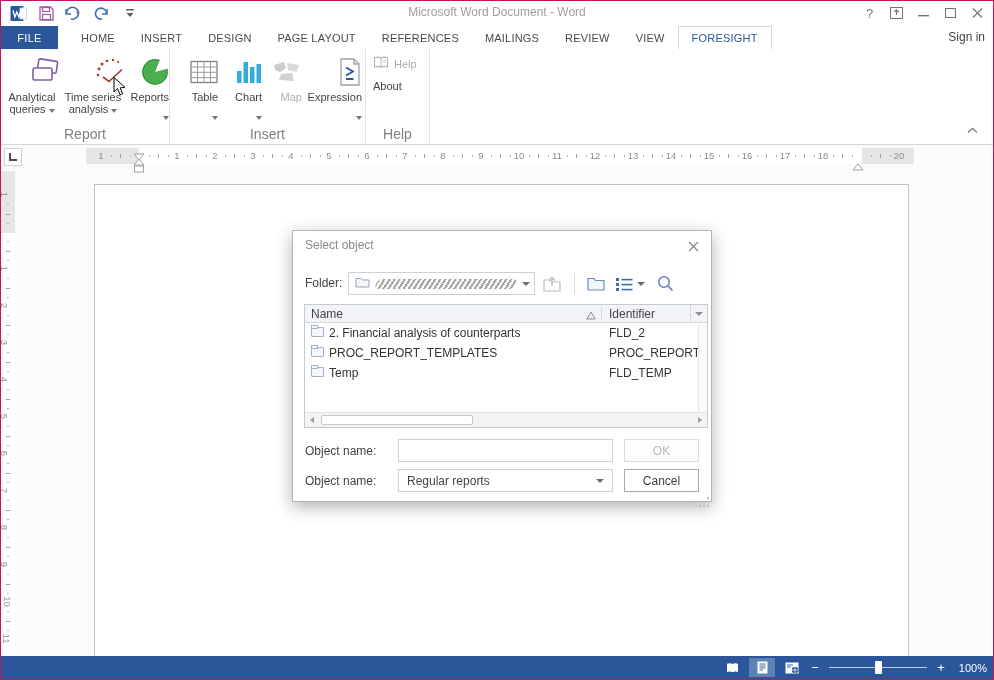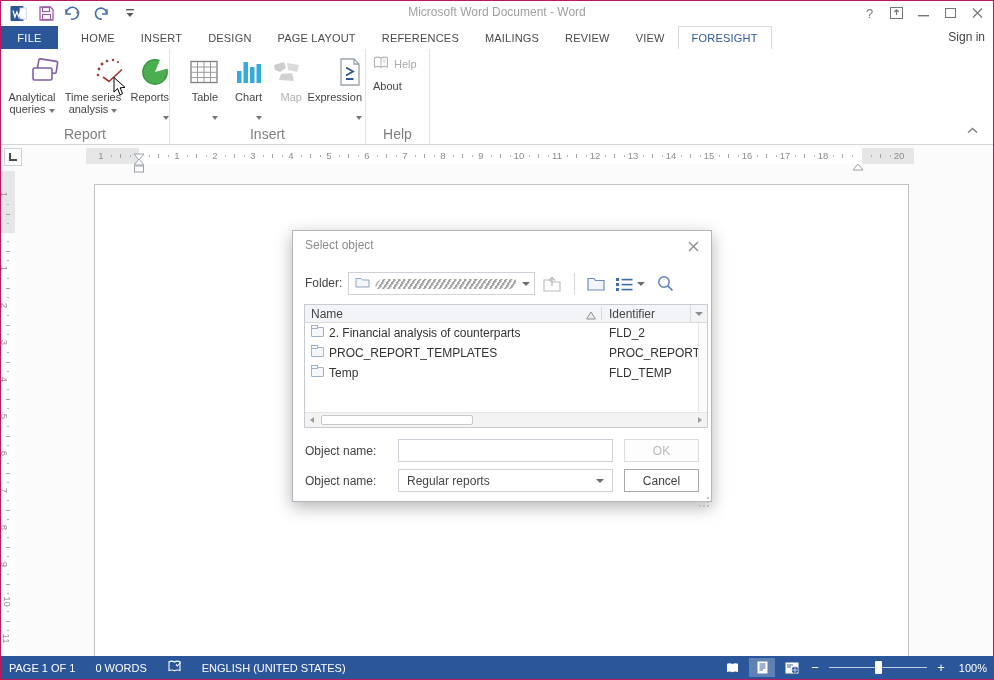--- a/index.html
+++ b/index.html
@@ -575,31 +575,20 @@
     <div class="combo typecombo">
       <span>Regular reports</span>
       <span class="car"></span>
     </div>
     <div class="dlgbtn cancelbtn">Cancel</div>
 
     <div class="grip"></div>
   </div>
 
   <div class="statusbar">
-    <div class="sb-left">
-      <span>PAGE 1 OF 1</span>
-      <span>0 WORDS</span>
-      <span>
-        <svg width="15" height="13" viewBox="0 0 15 13">
-            <path d="M7.5 2 C6 1 3.8 1 2 1.7 V10.5 C3.8 9.8 6 9.8 7.5 10.8 C9 9.8 11.2 9.8 13 10.5 V1.7 C11.2 1 9 1 7.5 2 Z" fill="none" stroke="#fff" stroke-width="1.1"></path>
-            <path d="M9 4.5 L10.4 6 L13.5 2.5" fill="none" stroke="#fff" stroke-width="1.1"></path>
-          </svg>
-      </span>
-      <span>ENGLISH (UNITED STATES)</span>
-    </div>
     <div class="sb-right">
       <span class="viewbtn">
         <svg width="15" height="12" viewBox="0 0 15 12">
             <path d="M7.5 2 C6 1 3.8 1 2 1.7 V10 C3.8 9.3 6 9.3 7.5 10.3 C9 9.3 11.2 9.3 13 10 V1.7 C11.2 1 9 1 7.5 2 Z" fill="#fff"></path>
           </svg>
       </span>
       <span class="viewbtn active">
         <svg width="13" height="13" viewBox="0 0 13 13">
             <rect x="1.5" y="0.5" width="10" height="12" fill="#fff"></rect>
             <path d="M3.5 3 H9.5 M3.5 5 H9.5 M3.5 7 H9.5 M3.5 9 H7" stroke="#2b579a" stroke-width="0.9"></path>

